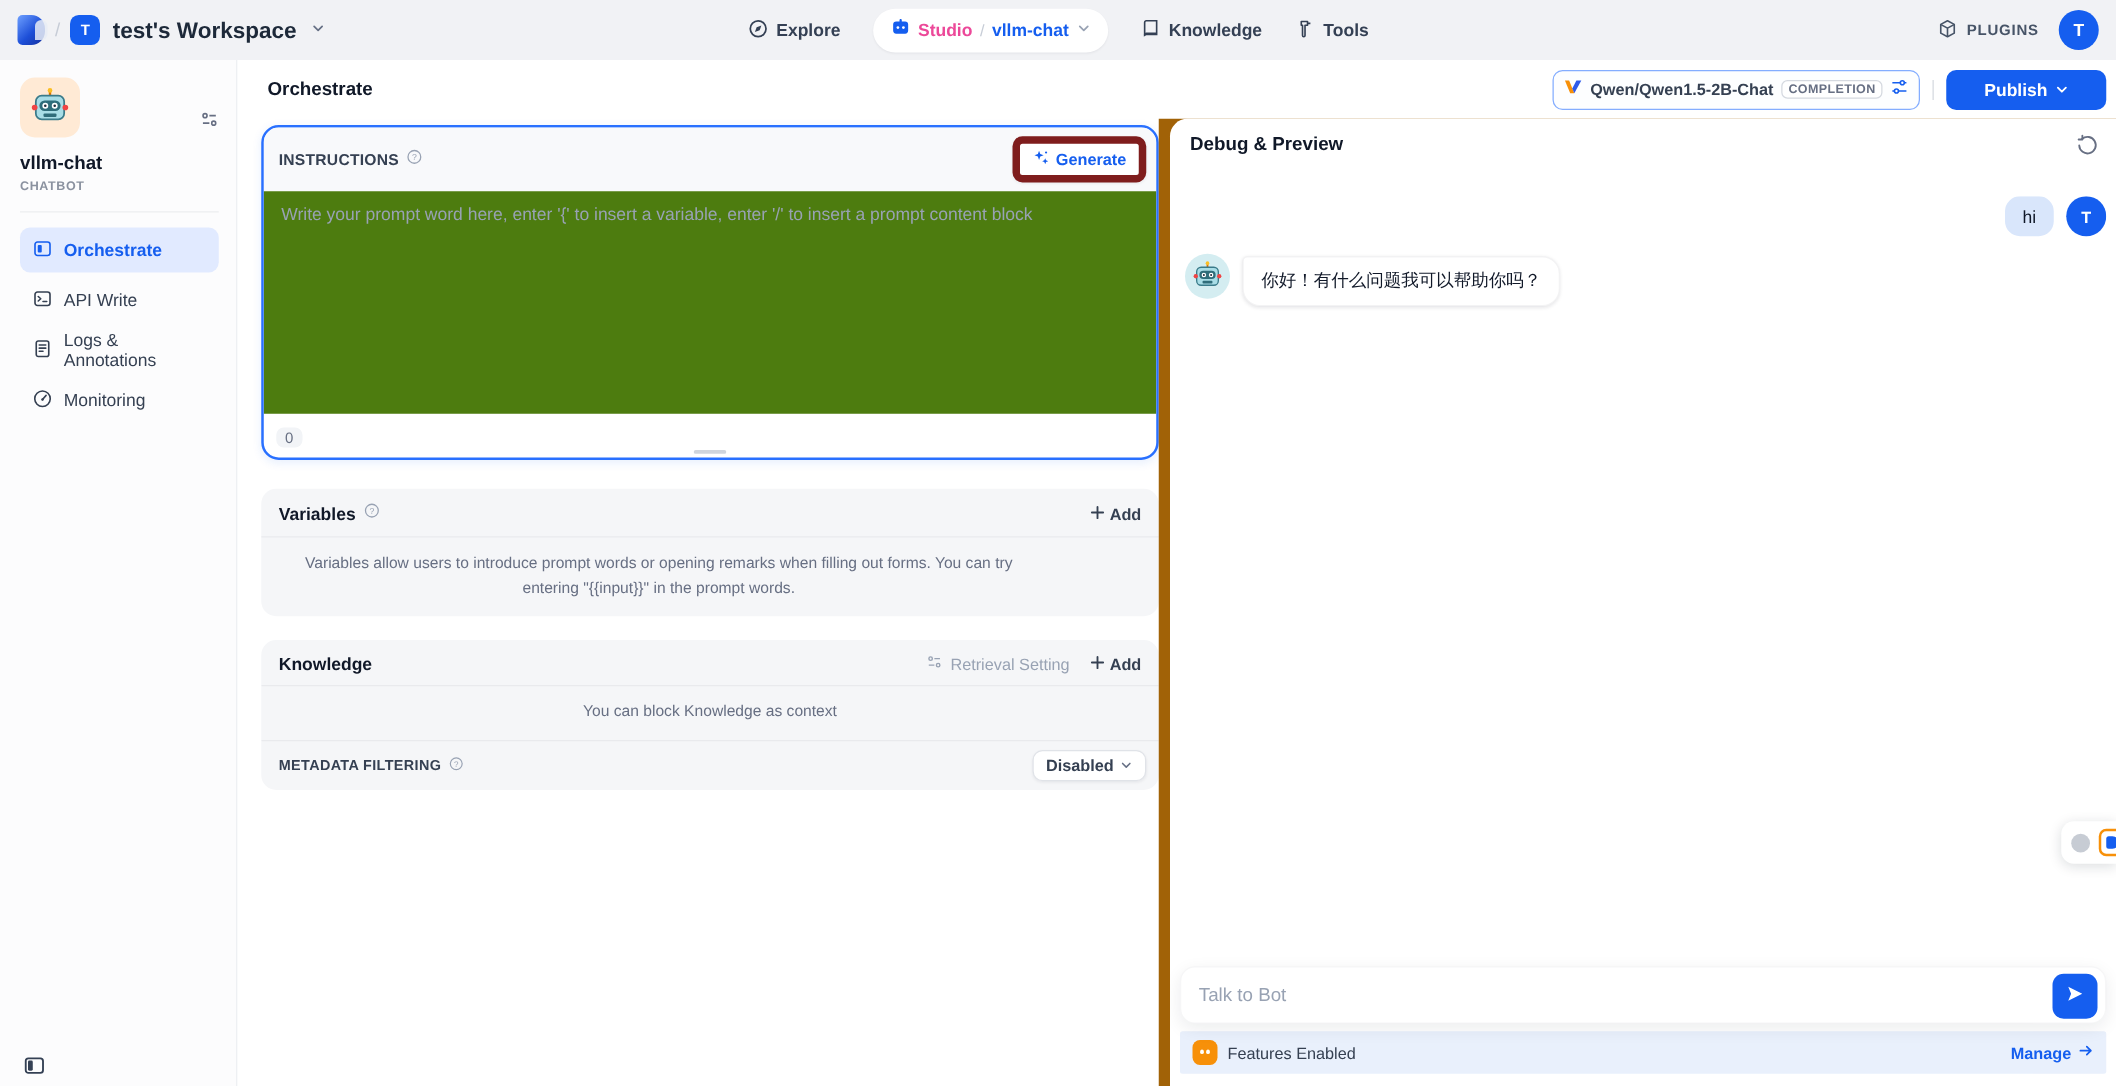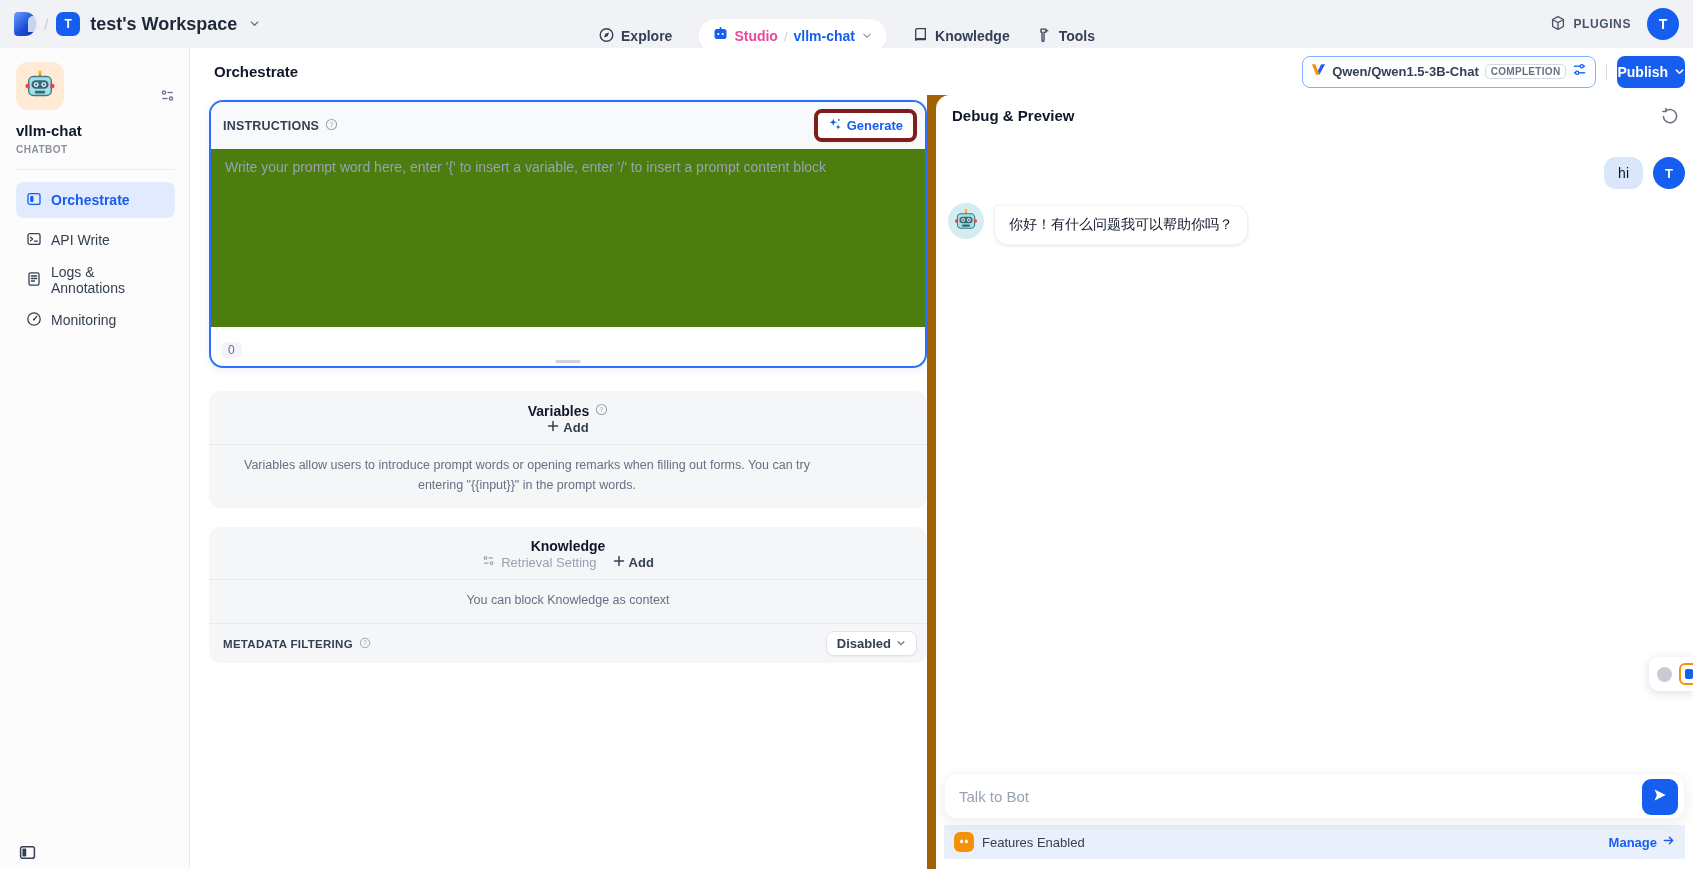--- a/index.html
+++ b/index.html
@@ -12,21 +12,21 @@
   .tn-left { display:flex; align-items:center; gap:8px; }
   .logo-mark { width:22px; height:24px; border-radius:4px 11px 11px 4px;
     background:linear-gradient(135deg,#6ea0ff 0%,#1d4fd8 55%, #15309c 100%); position:relative; }
   .logo-mark:after{ content:""; position:absolute; right:-2px; top:4px; width:10px; height:16px;
     background:#e8ecf4; border-radius:8px 8px 8px 0; opacity:.85;}
   .slash { color:#c6ccd6; font-size:15px; }
   .ws-avatar { width:24px; height:24px; border-radius:7px; background:#155eef; color:#fff;
     font-size:12px; font-weight:bold; display:flex; align-items:center; justify-content:center; }
   .ws-name { font-size:18px; font-weight:bold; color:#1d2939; margin-left:2px; }
   .chev { display:inline-block; margin-left:4px; }
-  .tn-center { position:absolute; left:50%; top:12px; height:48px; transform:translateX(-50%);
+  .tn-center { position:absolute; left:50%; top:0; height:48px; transform:translateX(-50%);
     display:flex; align-items:center; gap:26px; }
   .nav-item { display:flex; align-items:center; gap:7px; font-size:14px; font-weight:bold;
     color:#344054; cursor:pointer; }
   .nav-pill { display:flex; align-items:center; gap:6px; background:#fff; border-radius:999px;
     padding:7px 14px; box-shadow:0 1px 2px rgba(16,24,40,.06); }
   .nav-pill .studio-label { color:#ec4899; font-size:14px; font-weight:bold; }
   .nav-pill .app-label { color:#155eef; font-size:14px; font-weight:bold; }
   .nav-pill .slash { font-size:13px; }
   .tn-right { margin-left:auto; display:flex; align-items:center; gap:16px; }
   .plugins { display:flex; align-items:center; gap:7px; font-size:12px; font-weight:bold;
@@ -55,45 +55,45 @@
   .main-header { height:47px; display:flex; align-items:center; justify-content:space-between;
     padding:0 8px 0 24px; }
   .page-title { font-size:15px; font-weight:bold; color:#101828; }
   .header-right { display:flex; align-items:center; }
   .model-pill { display:flex; align-items:center; gap:6px; height:32px; padding:0 8px;
     border:1px solid #84adff; border-radius:8px; background:#fdfeff; cursor:pointer; }
   .model-name { font-size:13px; font-weight:bold; color:#354052; }
   .model-badge { font-size:10px; font-weight:bold; color:#676f83; border:1px solid #d5d9e0;
     border-radius:5px; padding:1px 5px; letter-spacing:.3px; background:#fff; }
   .vdiv { width:1px; height:16px; background:#d5d9e0; margin:0 10px; }
-  .publish-btn { display:flex; align-items:center; gap:6px; height:32px; padding:0 0;
+  .publish-btn { display:flex; align-items:center; gap:6px; height:32px; padding:0 30px;
     background:#155eef; color:#fff; font-size:14px; font-weight:bold; border-radius:8px; cursor:pointer; }
 
   
   .config-col { position:absolute; left:19px; top:47px; width:718px; bottom:0; }
   .panel-gray { background:#f5f6f8; border-radius:12px; }
   .instr { margin-top:5px; height:268px; background:#fff; border:2px solid #2970ff;
     border-radius:14px; position:relative; box-shadow:0 2px 8px rgba(21,94,239,.10); overflow:hidden; }
   .instr-head { display:flex; align-items:center; justify-content:space-between;
     padding:7px 8px 7px 12px; background:#f8f9fb; }
   .instr-title-wrap { display:flex; align-items:center; gap:6px; }
   .instr-title { font-size:12.5px; font-weight:bold; color:#354052; letter-spacing:.2px; }
-  .gen-btn { display:flex; align-items:center; gap:5px; background:#fff; border:4px solid #7f1d1d;
+  .gen-btn { display:flex; align-items:center; gap:5px; background:#fff; border:6px solid #7f1d1d;
     border-radius:8px; padding:4px 10px; font-size:13px; font-weight:bold; color:#155eef;
     box-shadow:0 1px 2px rgba(16,24,40,.05); cursor:pointer; }
   .instr textarea { width:100%; height:178px; border:none; outline:none; resize:none;
     padding:10px 14px; font-size:14px; color:#101828; font-family:inherit; background:#4d7c0f; }
   .instr textarea::placeholder { color:#98a2b3; }
   .char-count { position:absolute; left:10px; bottom:8px; background:#f2f4f7; color:#676f83;
     font-size:12px; padding:1px 7px; border-radius:6px; }
   .resize-handle { position:absolute; left:50%; bottom:3px; transform:translateX(-50%);
     width:26px; height:3px; border-radius:2px; background:#d0d5dd; cursor:ns-resize; }
 
   .vars { margin-top:23px; }
-  .panel-head { display:flex; align-items:center; justify-content:space-between; padding:11px 14px 9px 14px;flex-direction:column; }
+  .panel-head { display:flex; align-items:center; justify-content:space-between; padding:11px 14px 9px 14px; }
   .panel-title-wrap { display:flex; align-items:center; gap:6px; }
   .panel-title { font-size:14px; font-weight:bold; color:#101828; }
   .head-actions { display:flex; align-items:center; gap:16px; }
   .add-btn { display:flex; align-items:center; gap:4px; font-size:13px; font-weight:bold;
     color:#354052; cursor:pointer; }
   .retrieval { display:flex; align-items:center; gap:6px; font-size:13px; color:#98a2b3; cursor:default; }
   .panel-divider { height:1px; background:rgba(16,24,40,.05); margin:0 0; }
   .panel-desc { padding:10px 14px 13px 14px; font-size:12.5px; line-height:1.6; color:#676f83;text-align:center; }
   .vars .panel-desc { max-width:636px; }
 
@@ -303,21 +303,21 @@
   <div class="main-header">
     <span class="page-title">Orchestrate</span>
     <div class="header-right">
       <div class="model-pill">
         <span>
           <svg width="15" height="15" viewBox="0 0 16 16">
               <path d="M1 2.5h3.6l4.4 11H5.5z" fill="#f79009"></path>
               <polygon points="9,13.5 15,2.5 10.8,2.5 7.3,9.3" fill="#2e5aea"></polygon>
             </svg>
         </span>
-        <span class="model-name">Qwen/Qwen1.5-3B-Chat</span>
+        <span class="model-name">Qwen/Qwen1.5-2B-Chat</span>
         <span class="model-badge">COMPLETION</span>
         <span>
           <svg width="15" height="15" viewBox="0 0 16 16" fill="none" stroke="#155eef" stroke-width="1.4">
             <line x1="2" y1="4.5" x2="14" y2="4.5"></line>
               <circle cx="10.5" cy="4.5" r="1.7" fill="#fff"></circle>
             <line x1="2" y1="11.5" x2="14" y2="11.5"></line>
               <circle cx="5.5" cy="11.5" r="1.7" fill="#fff"></circle>
           </svg>
         </span>
       </div>

